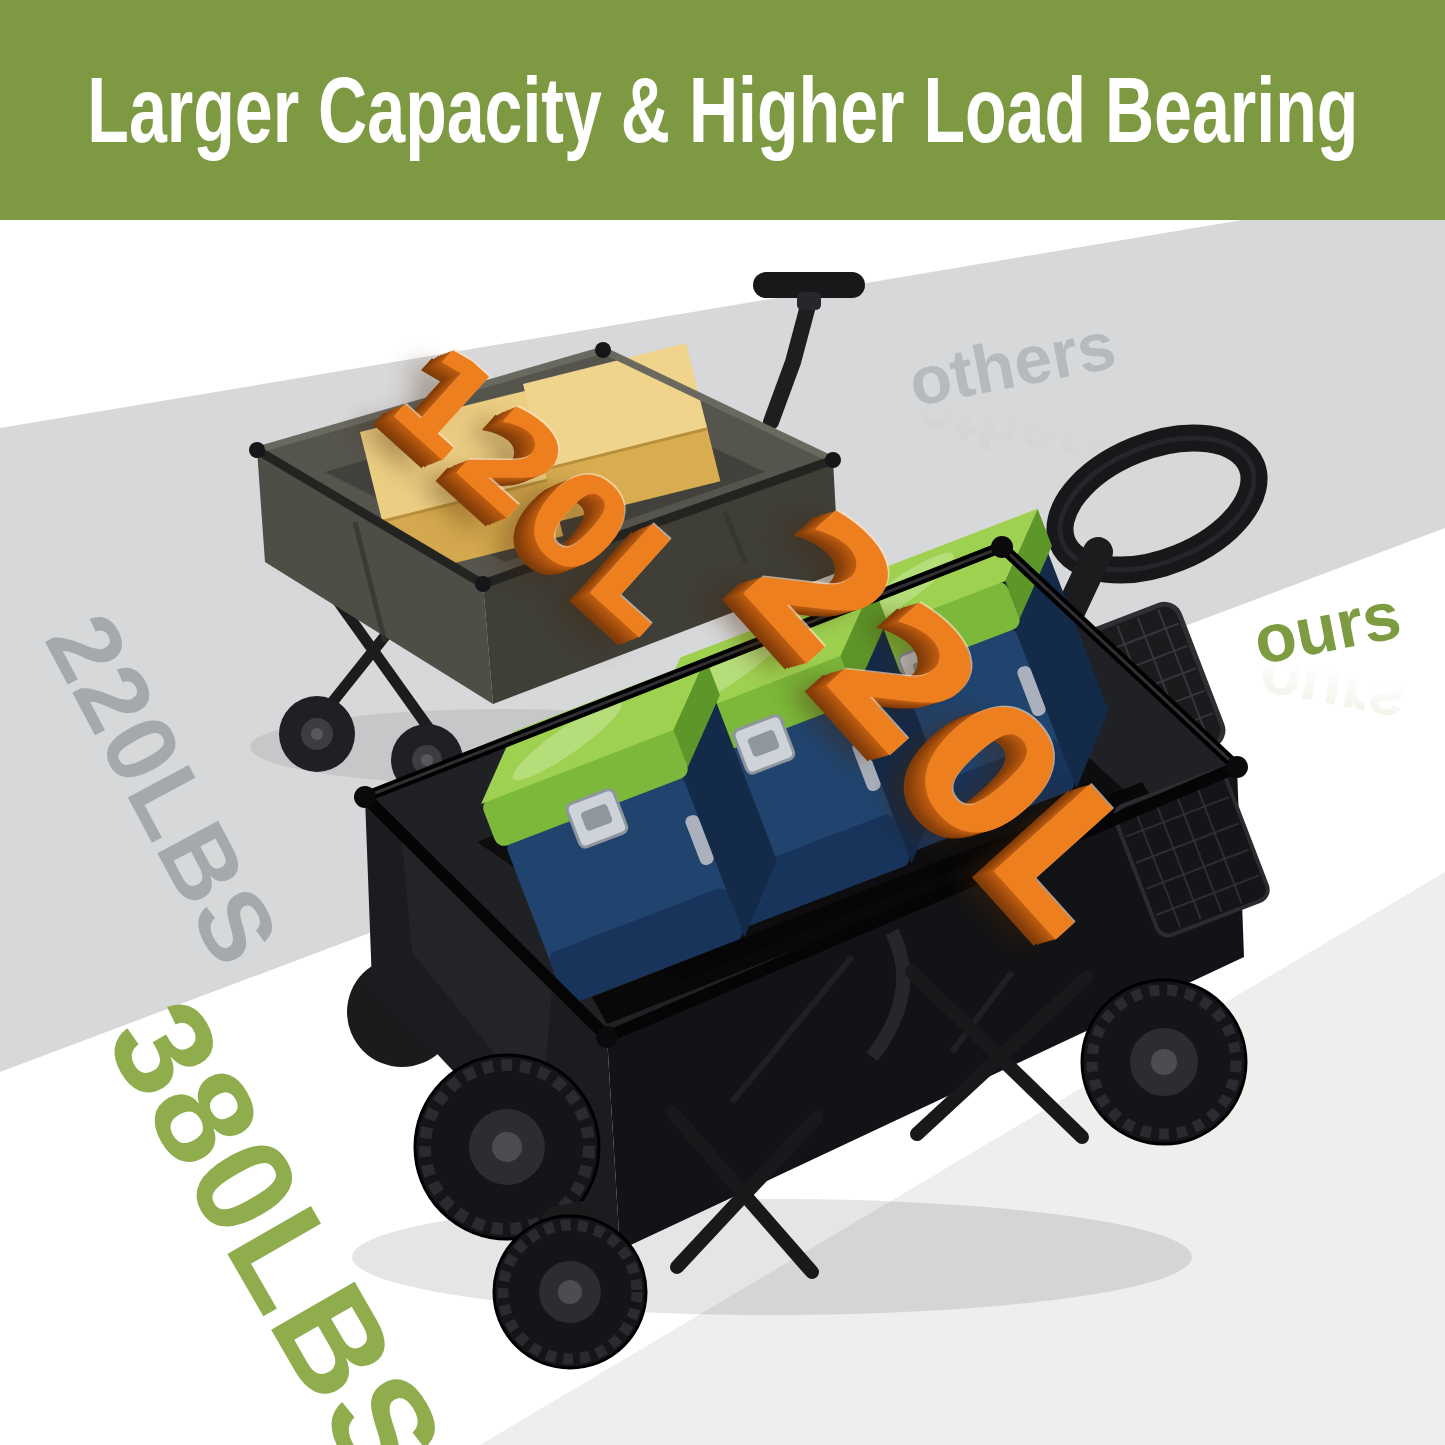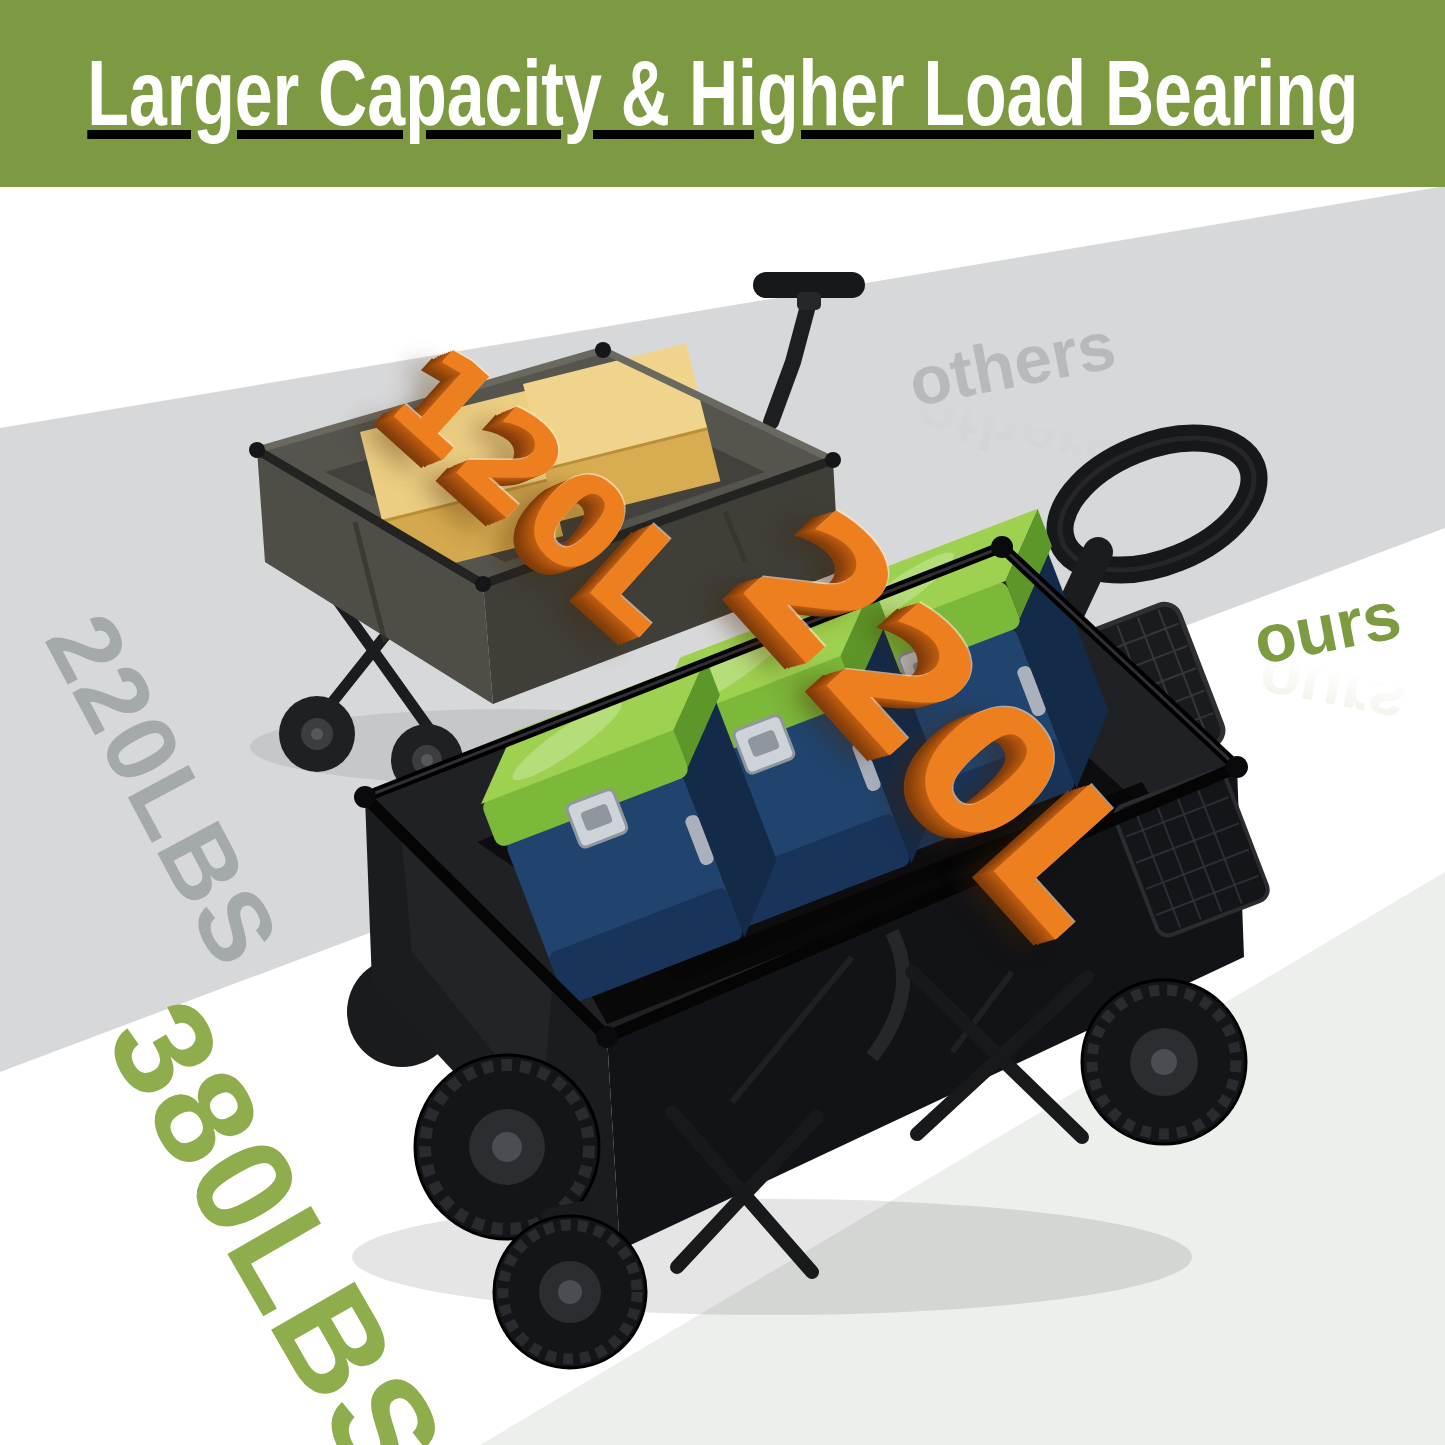--- a/index.html
+++ b/index.html
@@ -1,23 +1,23 @@
 <!DOCTYPE html>
 <html style="--banner-bg: #7d9a42; --banner-text: #ffffff; --band-gray: #d7d8d9; --band-light: #edefec; --capacity-orange: #ee7f1f; --others-label-gray: #b7babc; --others-load-gray: #a4a9ac; --ours-label-green: #7d9b41; --ours-load-green: #8fad4d; --others-wagon-fabric: #55544d; --others-box-yellow: #ecce83; --ours-wagon-fabric: #1b1c1f; --cooler-body-blue: #21446e; --cooler-lid-green: #7cb83a;"><head>
 <meta charset="utf-8">
 <style>
   html,body{margin:0;padding:0;background:#fff;}
   .stage{position:relative;width:1445px;height:1445px;background:#ffffff;overflow:hidden;
          font-family:"Liberation Sans",sans-serif;}
   .abs{position:absolute;}
 
   
-  .banner{position:absolute;left:0;top:0;width:1445px;height:187px;z-index:5;
+  .banner{position:absolute;left:0;top:0;width:1445px;height:220px;z-index:5;
           display:flex;align-items:center;justify-content:center;
-          background:var(--banner-bg,#7d9a42);text-decoration:underline;}
+          background:var(--banner-bg,#7d9a42);}
   .banner-title{font-size:92px;font-weight:bold;color:var(--banner-text,#ffffff);
                 white-space:nowrap;display:inline-block;transform:scaleX(.74);
                 letter-spacing:0;}
 
   
   .bg-bands{left:0;top:0;z-index:0;}
 
   
   .side-label{position:absolute;font-weight:bold;white-space:nowrap;z-index:2;}
   .label-others{left:1012px;top:363px;font-size:68px;color:var(--others-label-gray,#b7babc);

